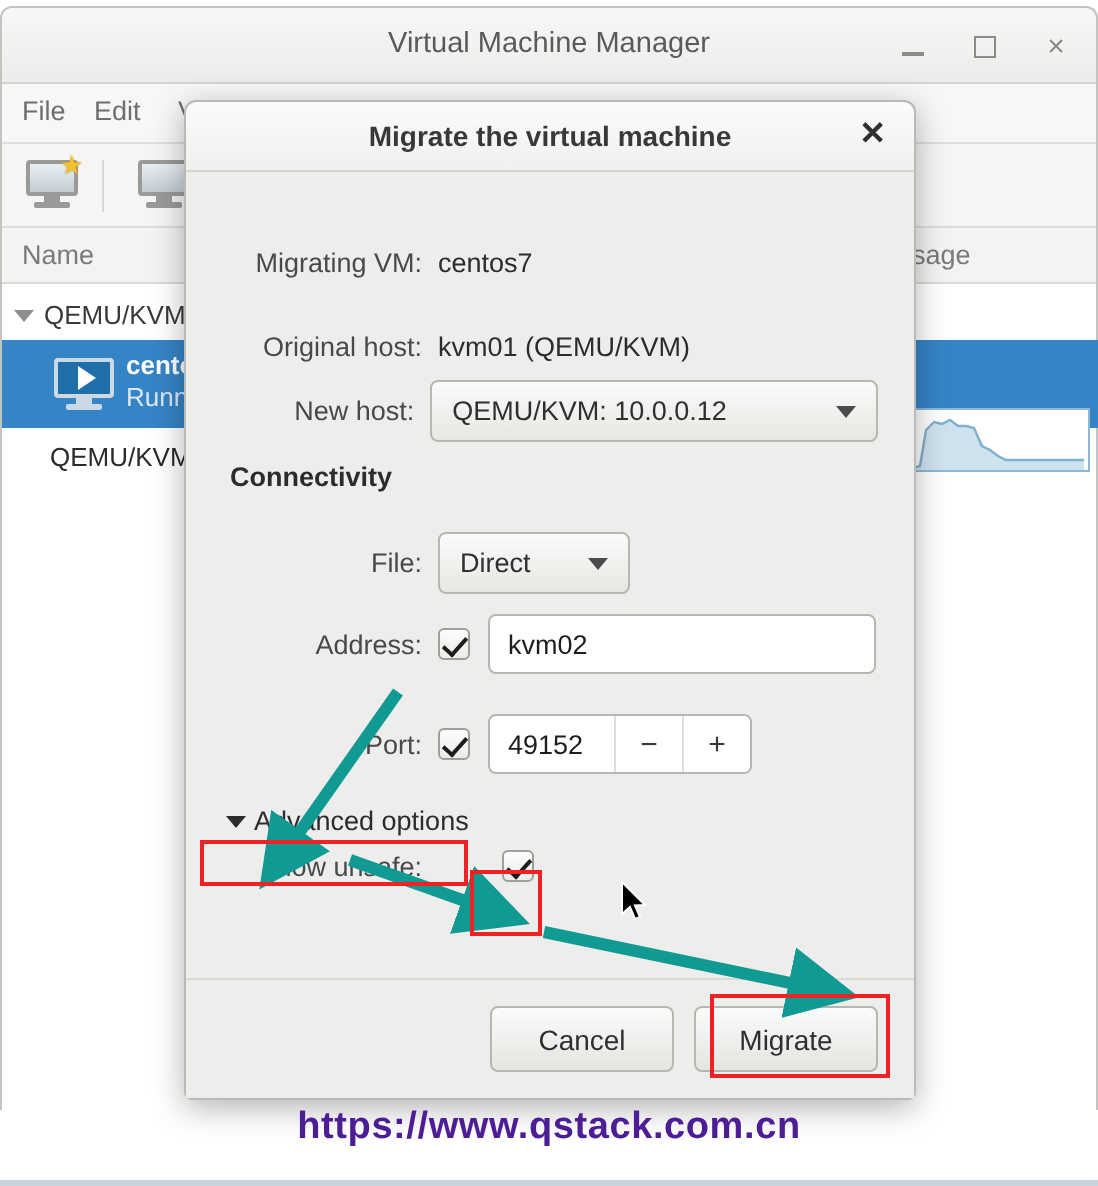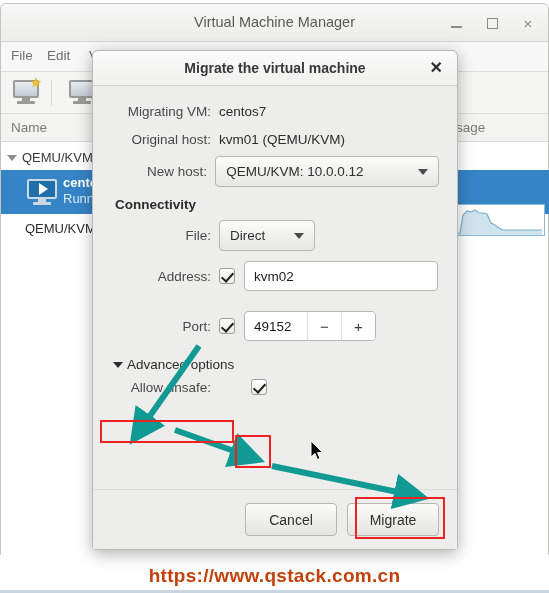--- a/index.html
+++ b/index.html
@@ -234,20 +234,21 @@
   .banner-text { font-size: 18px; color:#ffffff; }
 
   .dlg-content {
     position: relative;
     padding: 14px 18px 0 18px;
   }
   .frm-row {
     display: flex; align-items: center;
     margin-bottom: 6px;
     min-height: 22px;
+    margin-top: 20px;
   }
   .frm-lbl {
     width: 108px; text-align: right; padding-right: 8px;
     font-size: 13.5px; color: #49494a;
   }
   .frm-val { font-size: 13.5px; color: #2c2c2c; }
 
   .combo {
     display: flex; align-items: center; justify-content: space-between;
     height: 31px; padding: 0 10px;
@@ -350,24 +351,24 @@
     border: 2.5px solid #ee2222;
     pointer-events: none;
   }
 
   
   .cursor { position:absolute; left: 310px; top: 440px; }
 
   
   .watermark {
     position: absolute;
-    left: 0; right: 0; bottom: 6px;
+    left: 0; right: 0; bottom: 18px;
     text-align: center;
     font-size: 19px; font-weight: 700;
-    color: #c2410c;
+    color: #4c1d95;
     letter-spacing: 0.3px;
   }
   .bottom-strip {
     position:absolute; left:0; bottom:0; width:549px; height:3px; background:#c8d4de;
   }
 </style>
 </head>
 <body>
 
 <div id="root">

